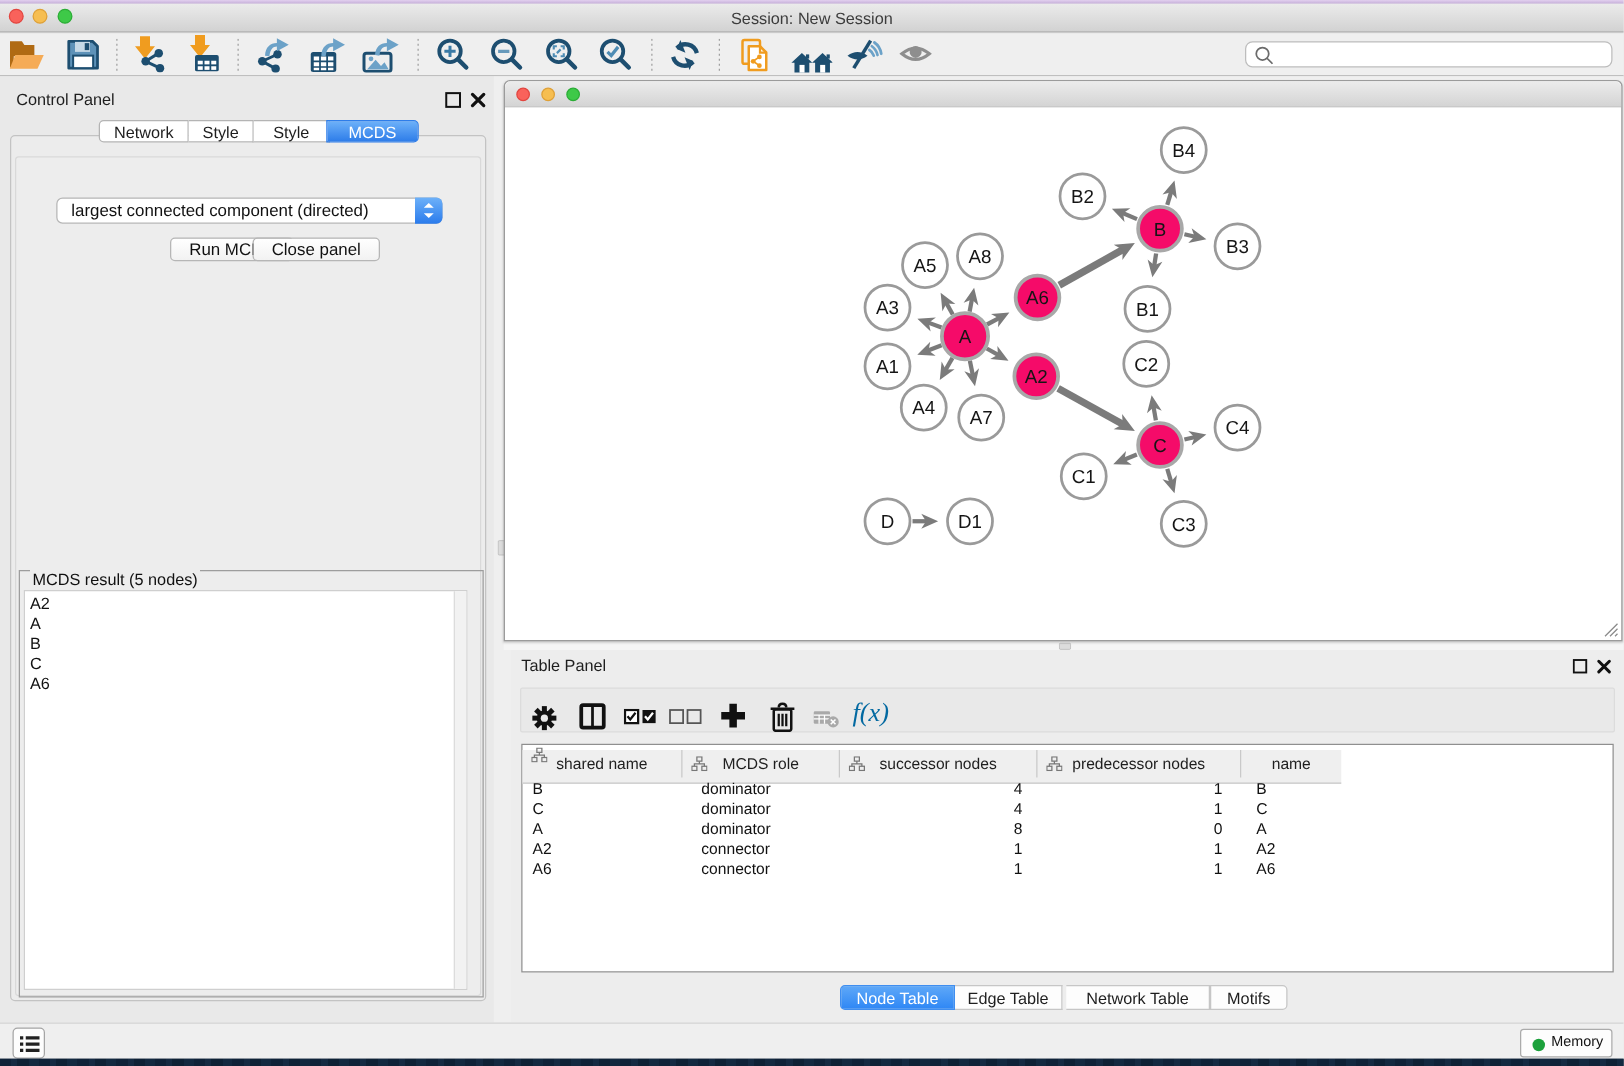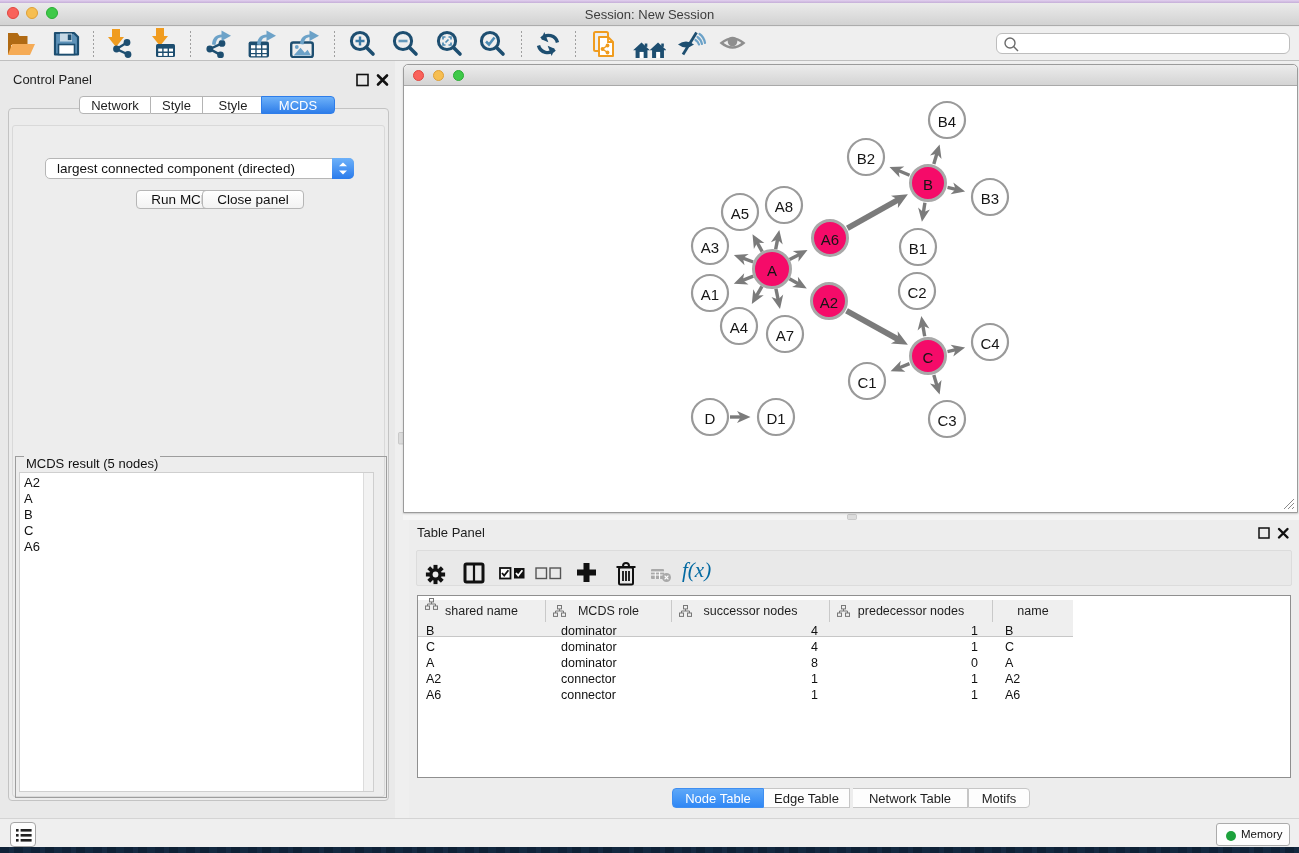--- a/index.html
+++ b/index.html
@@ -64,21 +64,21 @@
 #netwin .wtext { position:absolute; width:100%; text-align:center; top:3px; font-size:13px; color:#333; }
 #graph { position:absolute; left:0; top:21px; }
 
 
 #tpanel { left:409px; top:520px; width:890px; height:298px; background:#ededed; }
 #tpanel .hdr { position:absolute; left:8px; top:5px; font-size:13px; color:#1e1e1e; }
 #t-toolbar { position:absolute; left:7px; top:30px; width:876px; height:36px;
   background:#e9e9e9; border:1px solid #dcdcdc; border-radius:2px; }
 #t-table { position:absolute; left:8px; top:75px; width:874px; height:183px; background:#fff;
   border:1px solid #8f8f8f; }
-#t-header { position:absolute; left:0px; top:4px; width:655px; height:37px; background:#efefef;
+#t-header { position:absolute; left:0px; top:4px; width:655px; height:27px; background:#efefef;
   border-bottom:1px solid #c7c7c7; }
 .hcell { position:absolute; top:0; height:22px; border-right:1px solid #c9c9c9; font-size:12.5px;
   color:#1e1e1e; text-align:center; line-height:22px; }
 .trow { position:absolute; font-size:12.5px; color:#111; height:16px; line-height:16px; }
 #t-tabs { position:absolute; left:263px; top:268px; height:20px; }
 .btab { position:absolute; top:0; height:20px; background:#fdfdfd; border:1px solid #c6c6c6;
   font-size:13px; color:#1e1e1e; text-align:center; line-height:19px; }
 .btab.sel { background:linear-gradient(#5ea8f8,#2f87f5); color:#fff; border-color:#3f8ef0; }
 
 

